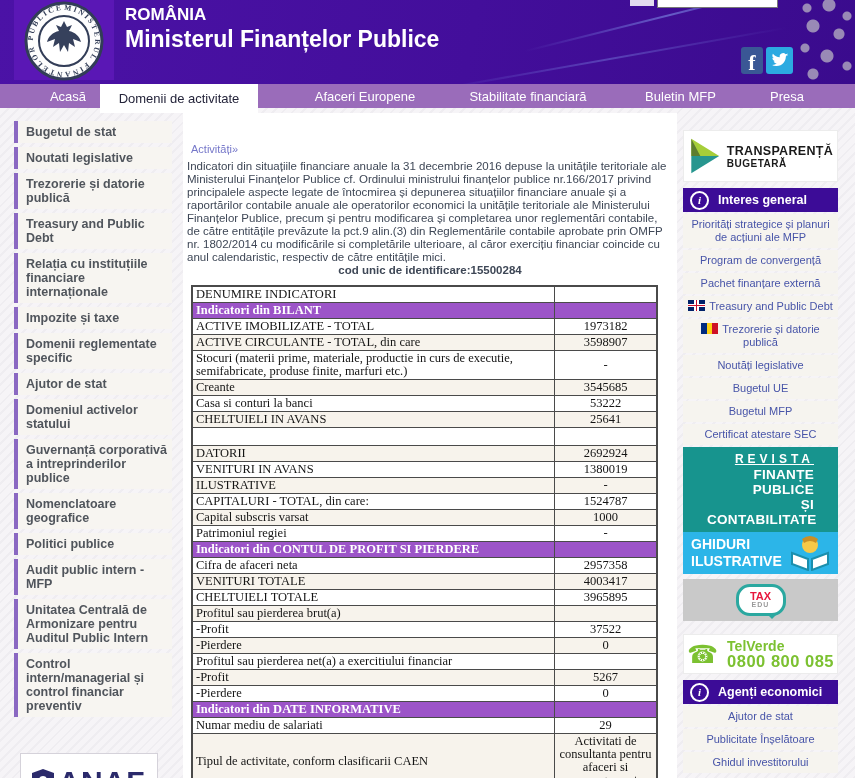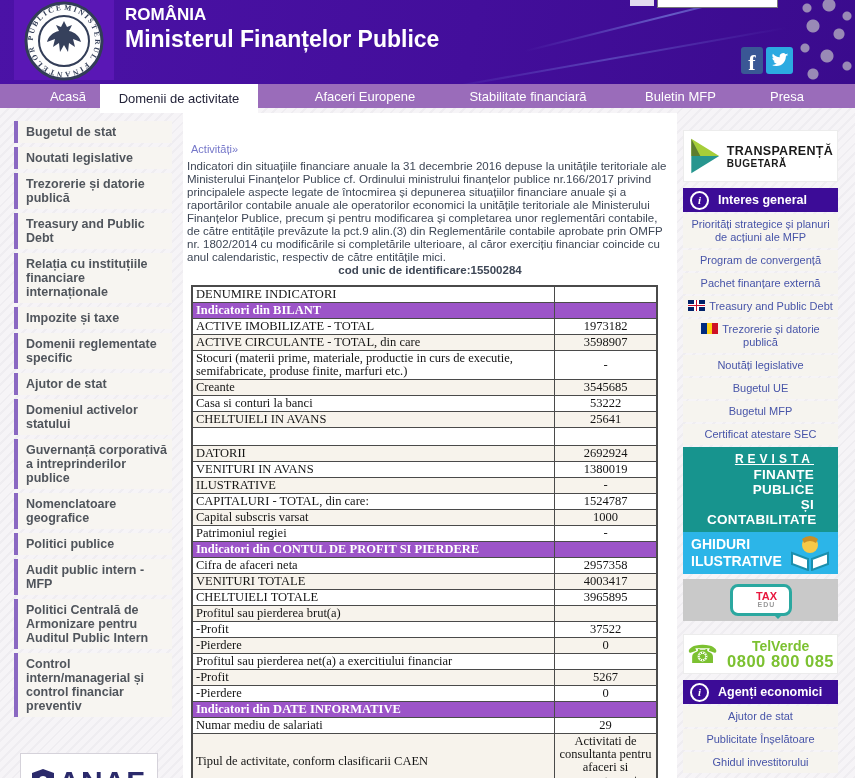--- a/index.html
+++ b/index.html
@@ -87,30 +87,30 @@
       background-color:#012169;}
   .ro{background:linear-gradient(to right,#002b7f 0 33%,#fcd116 33% 66%,#ce1126 66% 100%);}
   .revista{background:#17948e;color:#fff;text-align:right;padding:5px 24px;margin:0 0;cursor:pointer;}
   .r1{font-size:12px;font-weight:bold;letter-spacing:4px;text-decoration:underline;margin-bottom:1px;}
   .r2{font-size:13.5px;font-weight:900;letter-spacing:.3px;line-height:15px;}
   .ghiduri{background:#2cb5e8;color:#fff;display:flex;justify-content:space-between;align-items:center;
            padding:4px 8px;height:42px;margin-bottom:5px;font-weight:900;font-size:14px;line-height:17px;
            box-sizing:border-box;cursor:pointer;}
   .taxedu{background:#c9c9c9;height:42px;display:flex;align-items:center;justify-content:center;
           margin-bottom:13px;cursor:pointer;}
-  .bubble{background:#fff;border:3px solid #2ba8a0;border-radius:8px;width:44px;height:26px;display:flex;
-          flex-direction:column;align-items:center;justify-content:center;position:relative;padding-left:12px;}
+  .bubble{background:#fff;border:3px solid #2ba8a0;border-radius:14px;width:44px;height:26px;display:flex;
+          flex-direction:column;align-items:center;justify-content:center;position:relative;}
   .bubble:after{content:"";position:absolute;bottom:-12px;right:5px;border:6px solid transparent;
                 border-top-color:#2ba8a0;}
   .tax{color:#e8173d;font-weight:900;font-size:11px;line-height:10px;}
   .edu{color:#9a9a9a;font-weight:bold;font-size:7px;letter-spacing:1px;line-height:8px;}
   .telverde{background:#fff;border:1px solid #ececec;height:38px;display:flex;align-items:center;
             justify-content:center;gap:9px;margin-bottom:6px;cursor:pointer;}
   .phone{color:#7cc131;font-size:25px;line-height:25px;}
-  .tv1{color:#7cc131;font-weight:bold;font-size:14px;text-align:center;line-height:14px;}
+  .tv1{color:#7cc131;font-weight:bold;font-size:14px;text-align:left;line-height:14px;}
   .tv2{color:#7cc131;font-weight:900;font-size:16.5px;letter-spacing:.5px;line-height:17px;}
 </style>
 </head>
 <body>
 
 <div class="page">
 
   <header class="hdr">
     <div class="sealbg"></div>
     <div class="seal">
@@ -157,21 +157,21 @@
       <div class="side-item"><span>Treasury and Public Debt</span></div>
       <div class="side-item"><span>Relația cu instituțiile financiare internaționale</span></div>
       <div class="side-item"><span>Impozite și taxe</span></div>
       <div class="side-item"><span>Domenii reglementate specific</span></div>
       <div class="side-item"><span>Ajutor de stat</span></div>
       <div class="side-item"><span>Domeniul activelor statului</span></div>
       <div class="side-item"><span>Guvernanță corporativă a intreprinderilor publice</span></div>
       <div class="side-item"><span>Nomenclatoare geografice</span></div>
       <div class="side-item"><span>Politici publice</span></div>
       <div class="side-item"><span>Audit public intern - MFP</span></div>
-      <div class="side-item"><span>Politici Centrală de Armonizare pentru Auditul Public Intern</span></div>
+      <div class="side-item"><span>Unitatea Centrală de Armonizare pentru Auditul Public Intern</span></div>
       <div class="side-item"><span>Control intern/managerial și control financiar preventiv</span></div>
     </aside>
 
   <a class="anaf">
     <svg width="22" height="26" viewBox="0 0 22 26">
       <path d="M11 0 L22 4 V14 C22 20 17 24 11 26 C5 24 0 20 0 14 V4 Z" fill="#2b2a6b"></path>
       <circle cx="11" cy="11" r="4" fill="#fff"></circle>
     </svg>
     <span>ANAF</span>
   </a>

